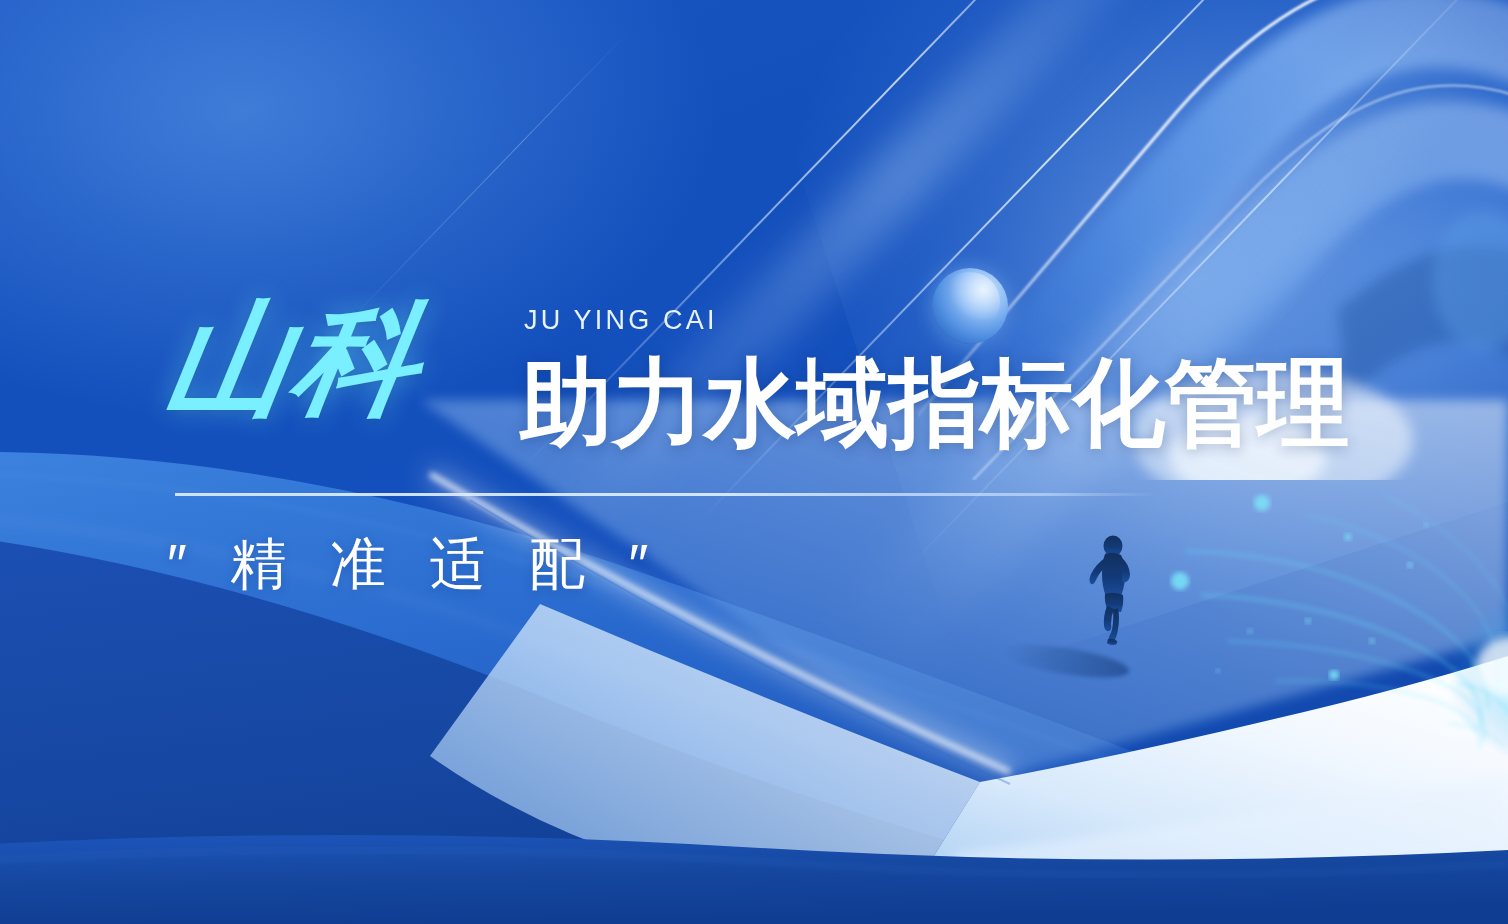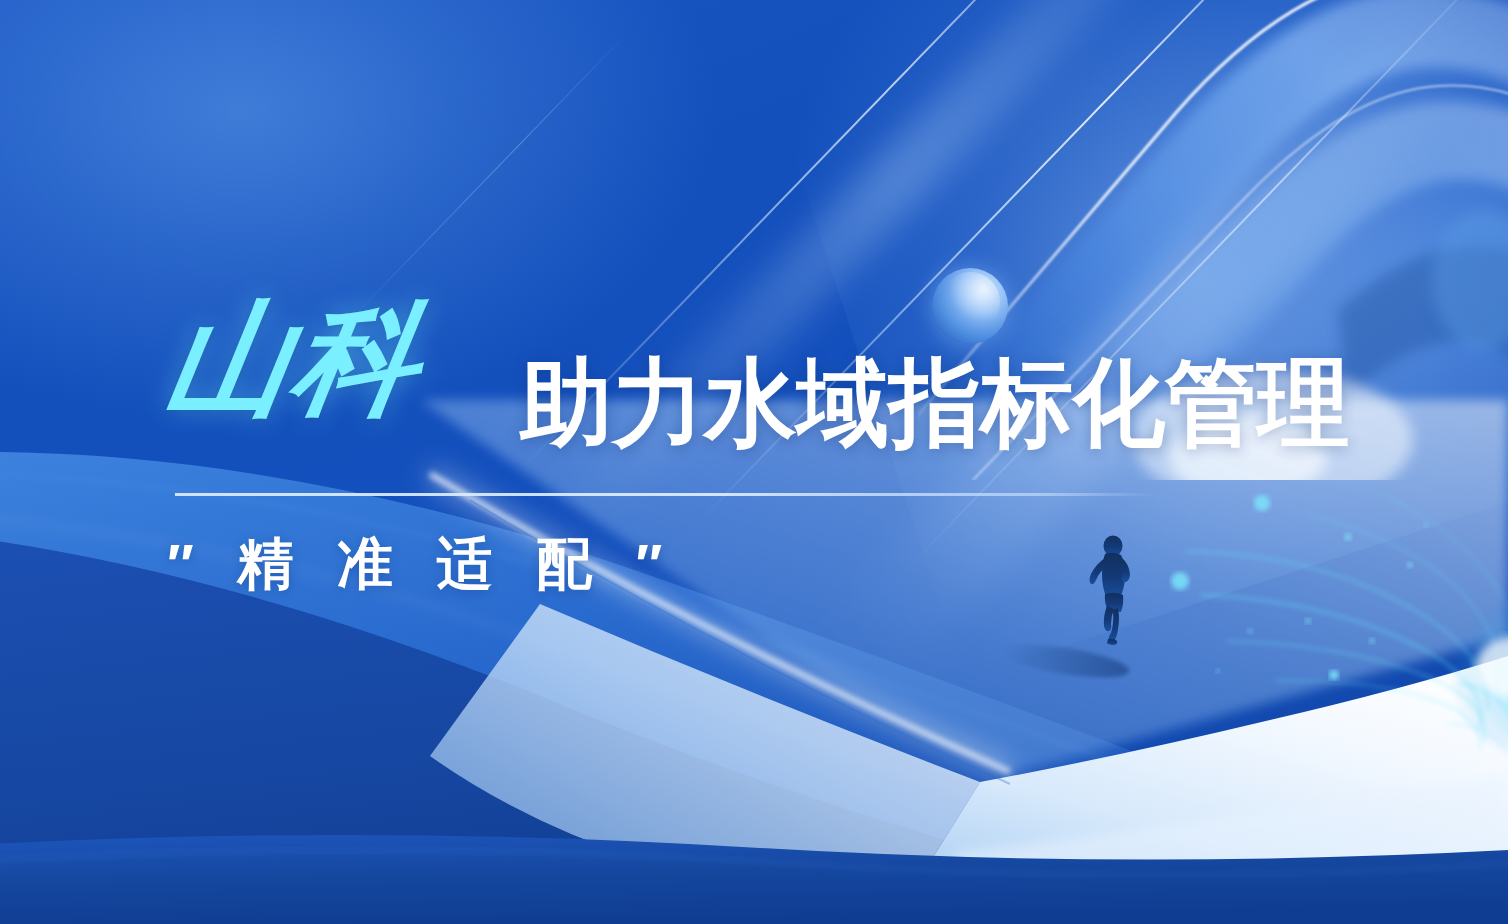--- a/index.html
+++ b/index.html
@@ -147,21 +147,21 @@
         rgba(215,235,255,0.55) 88%,
         rgba(255,255,255,0.0) 100%);
   }
 
   #tagline {
     position: absolute;
     left: 167px;
     top: 536px;
     font-size: 56px;
     line-height: 1;
-    font-weight: bold;
+    font-weight: normal;
     color: #ffffff;
     letter-spacing: 14px;
     white-space: nowrap;
     text-shadow: 0 2px 10px rgba(8,42,110,0.28);
   }
 </style>
 </head>
 <body>
 
 <div id="banner">
@@ -354,20 +354,21 @@
       <path d="M 40 74 Q 42 84 40 95 Q 39 103 36 107 Q 33 110 31 107 Q 30 103 33 99 Q 36 90 35 76 Z"></path>
 
       <path d="M 30 105 Q 36 104 39 107 Q 40 110 36 111 Q 31 111 29 109 Z"></path>
     </g>
   </svg>
 
   <div id="text-block">
 
     <div id="logo-wordmark">山科</div>
 
+    <div id="pinyin">JU YING CAI</div>
 
     <div id="headline">助力水域指标化管理</div>
 
     <div id="divider"></div>
 
     <div id="tagline">″ 精 准 适 配 ″</div>
 
   </div>
 
 </div>

